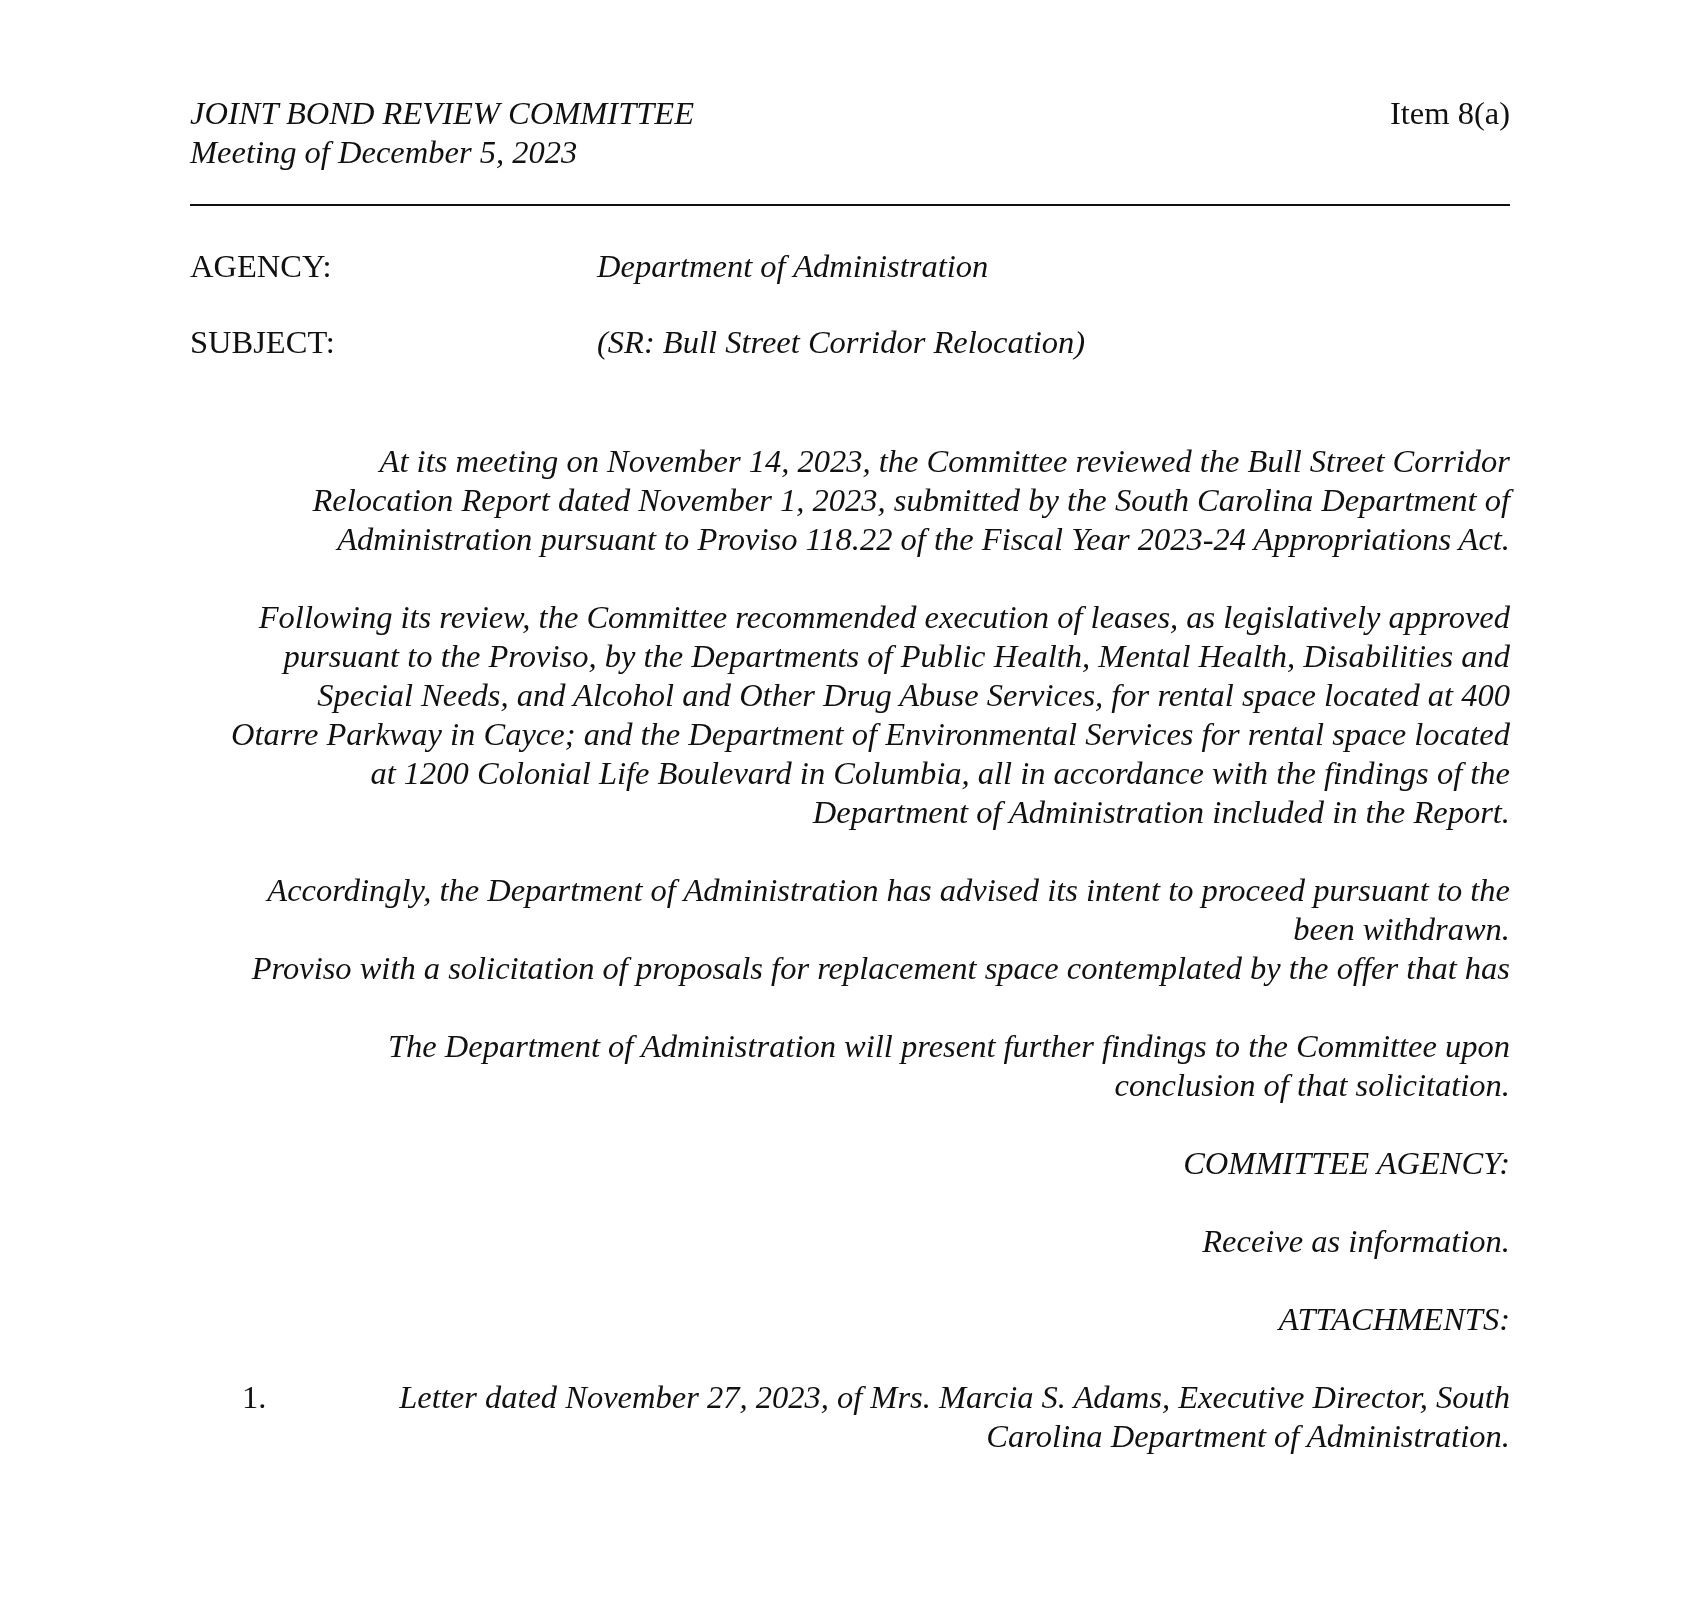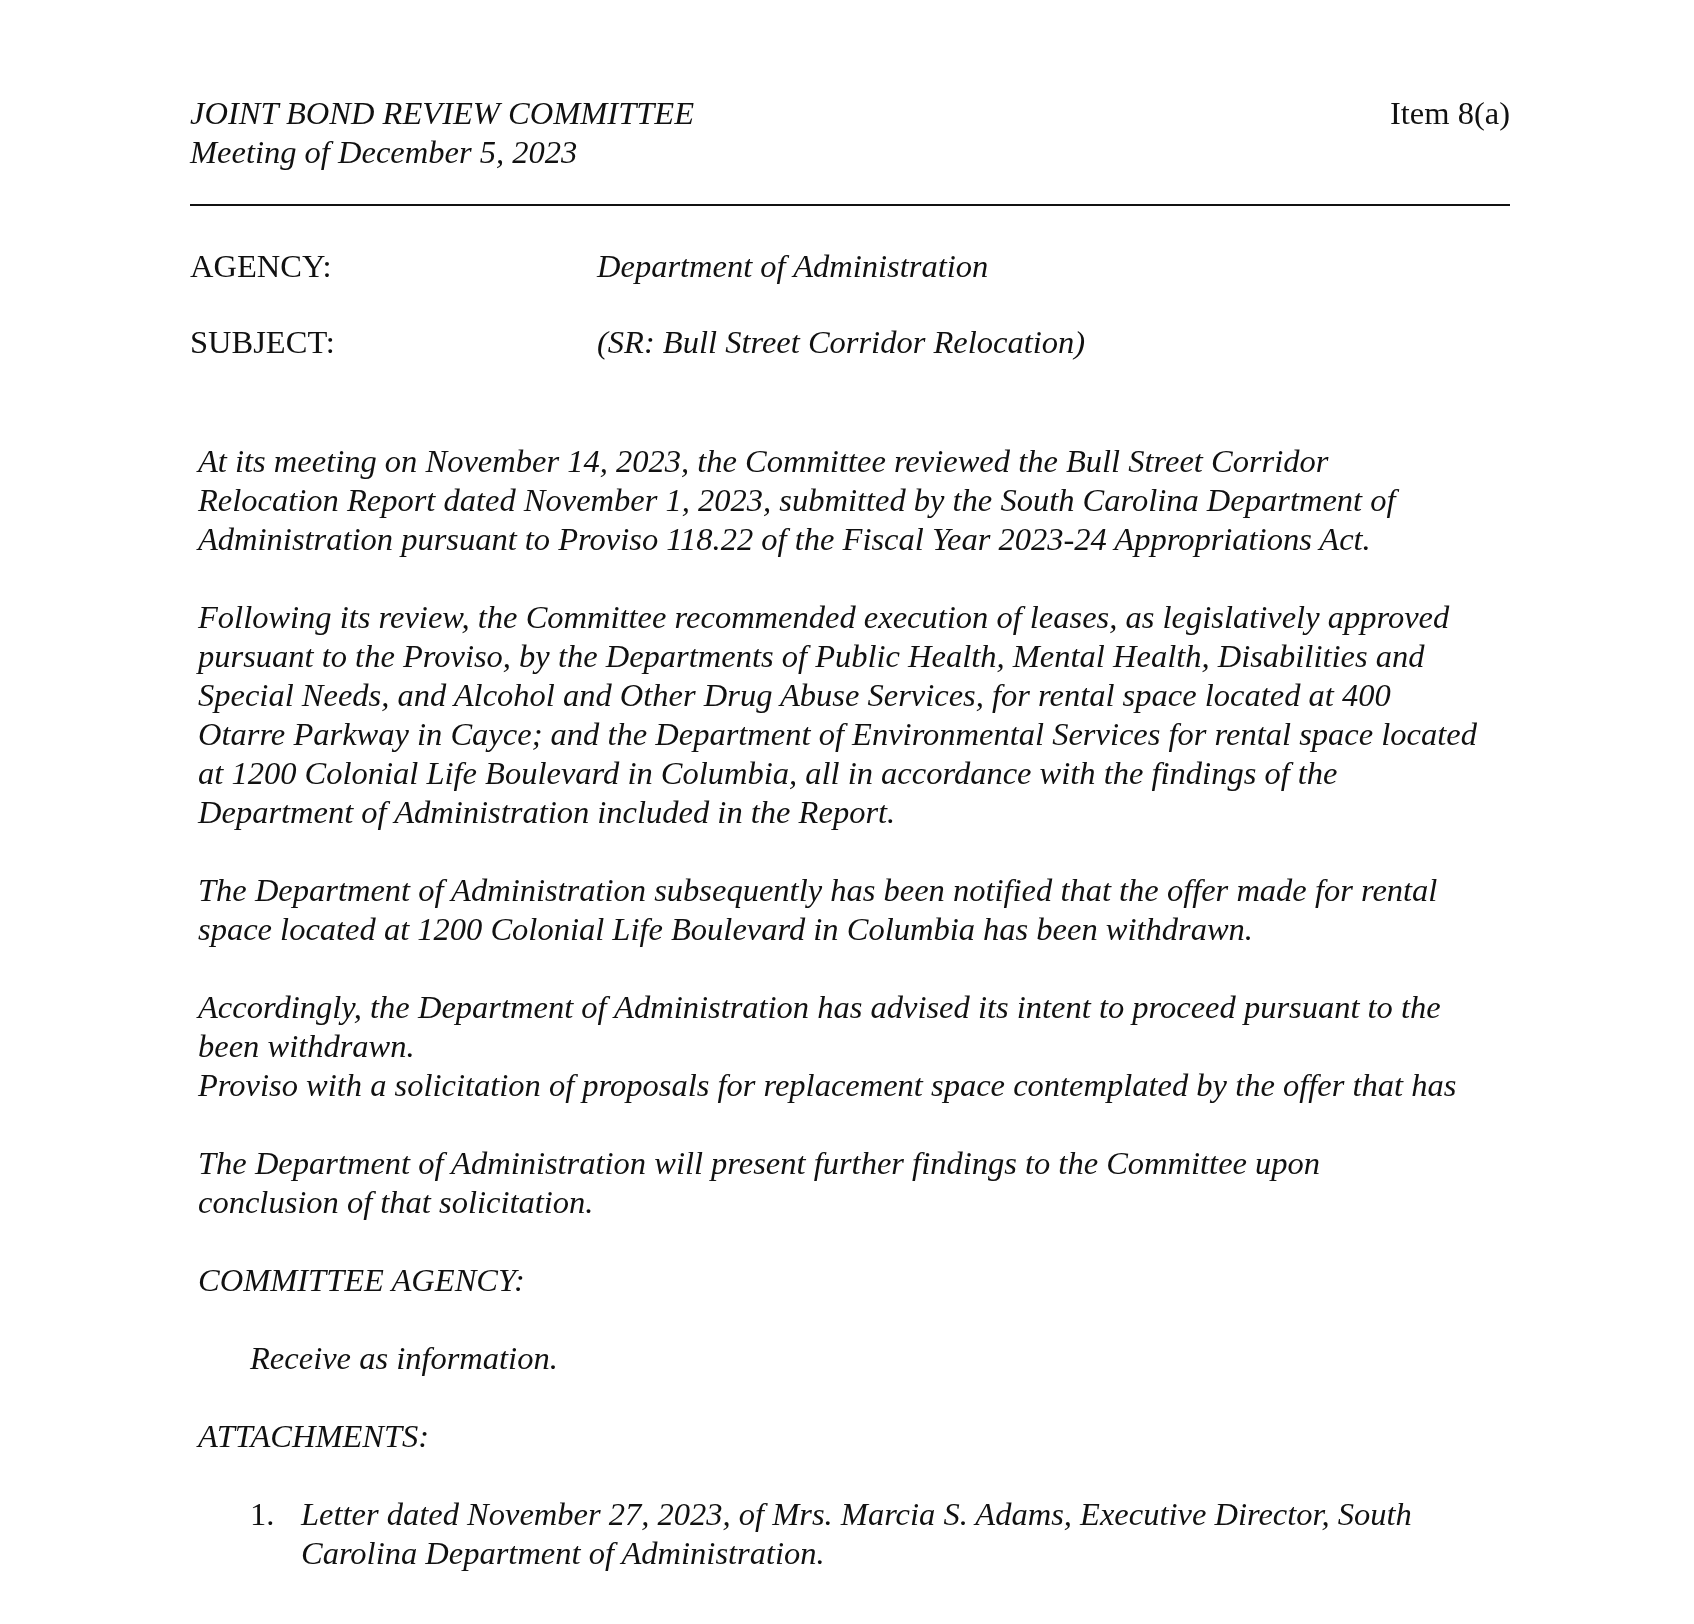--- a/index.html
+++ b/index.html
@@ -62,23 +62,24 @@
     height: 39px;
     line-height: 39px;
   }
   .meta .value {
     position: absolute;
     left: 407px;
     top: 0;
   }
   .body-block {
     position: absolute;
-    left: 8px;
+    left: 0;
     top: 442px;
     width: 1320px;
+    text-align: right;
   }
   .para {
     margin: 0 0 39px 0;
   }
   .indent {
     padding-left: 52px;
   }
   .list-item {
     position: relative;
     padding-left: 103px;
@@ -128,24 +129,20 @@
 
     <div class="para">
       <span class="line">Following its review, the Committee recommended execution of leases, as legislatively approved</span>
       <span class="line">pursuant to the Proviso, by the Departments of Public Health, Mental Health, Disabilities and</span>
       <span class="line">Special Needs, and Alcohol and Other Drug Abuse Services, for rental space located at 400</span>
       <span class="line">Otarre Parkway in Cayce; and the Department of Environmental Services for rental space located</span>
       <span class="line">at 1200 Colonial Life Boulevard in Columbia, all in accordance with the findings of the</span>
       <span class="line">Department of Administration included in the Report.</span>
     </div>
 
-    <div class="para">
-      <span class="line">The Department of Administration subsequently has been notified that the offer made for rental</span>
-      <span class="line">space located at 1200 Colonial Life Boulevard in Columbia has been withdrawn.</span>
-    </div>
 
     <div class="para">
       <span class="line">Accordingly, the Department of Administration has advised its intent to proceed pursuant to the</span>
       <span class="line">been withdrawn.</span>
       <span class="line">Proviso with a solicitation of proposals for replacement space contemplated by the offer that has</span>
     </div>
 
     <div class="para">
       <span class="line">The Department of Administration will present further findings to the Committee upon</span>
       <span class="line">conclusion of that solicitation.</span>

